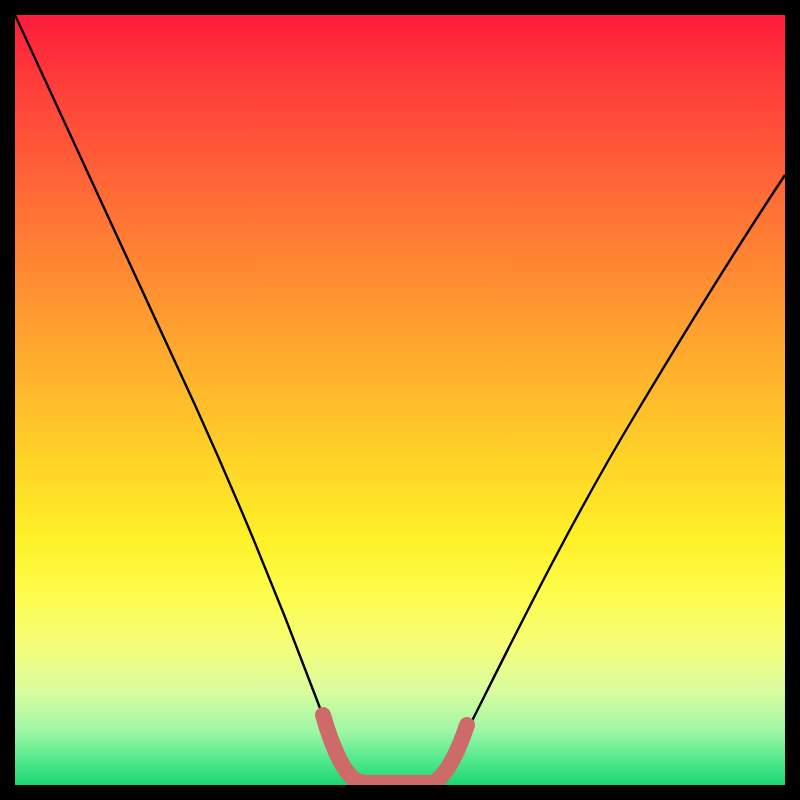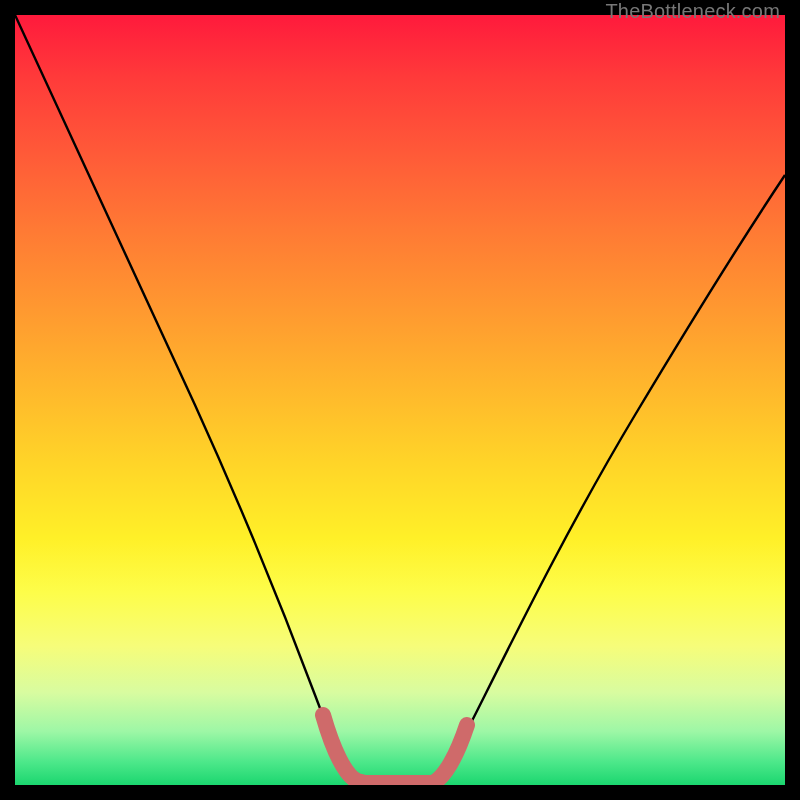--- a/index.html
+++ b/index.html
@@ -80,14 +80,13 @@
 
     <svg class="curve" width="770" height="770" viewBox="0 0 770 770">
       <path d="M 308 700
                C 318 735, 330 760, 342 766
                L 350 768
                L 418 768
                C 430 762, 442 740, 452 710" fill="none" stroke="#cf6a6a" stroke-width="16" stroke-linecap="round" stroke-linejoin="round"></path>
     </svg>
   </div>
 
-  <div class="watermark">TheBottleneck.com</div>
 </div>
 
 </body></html>

